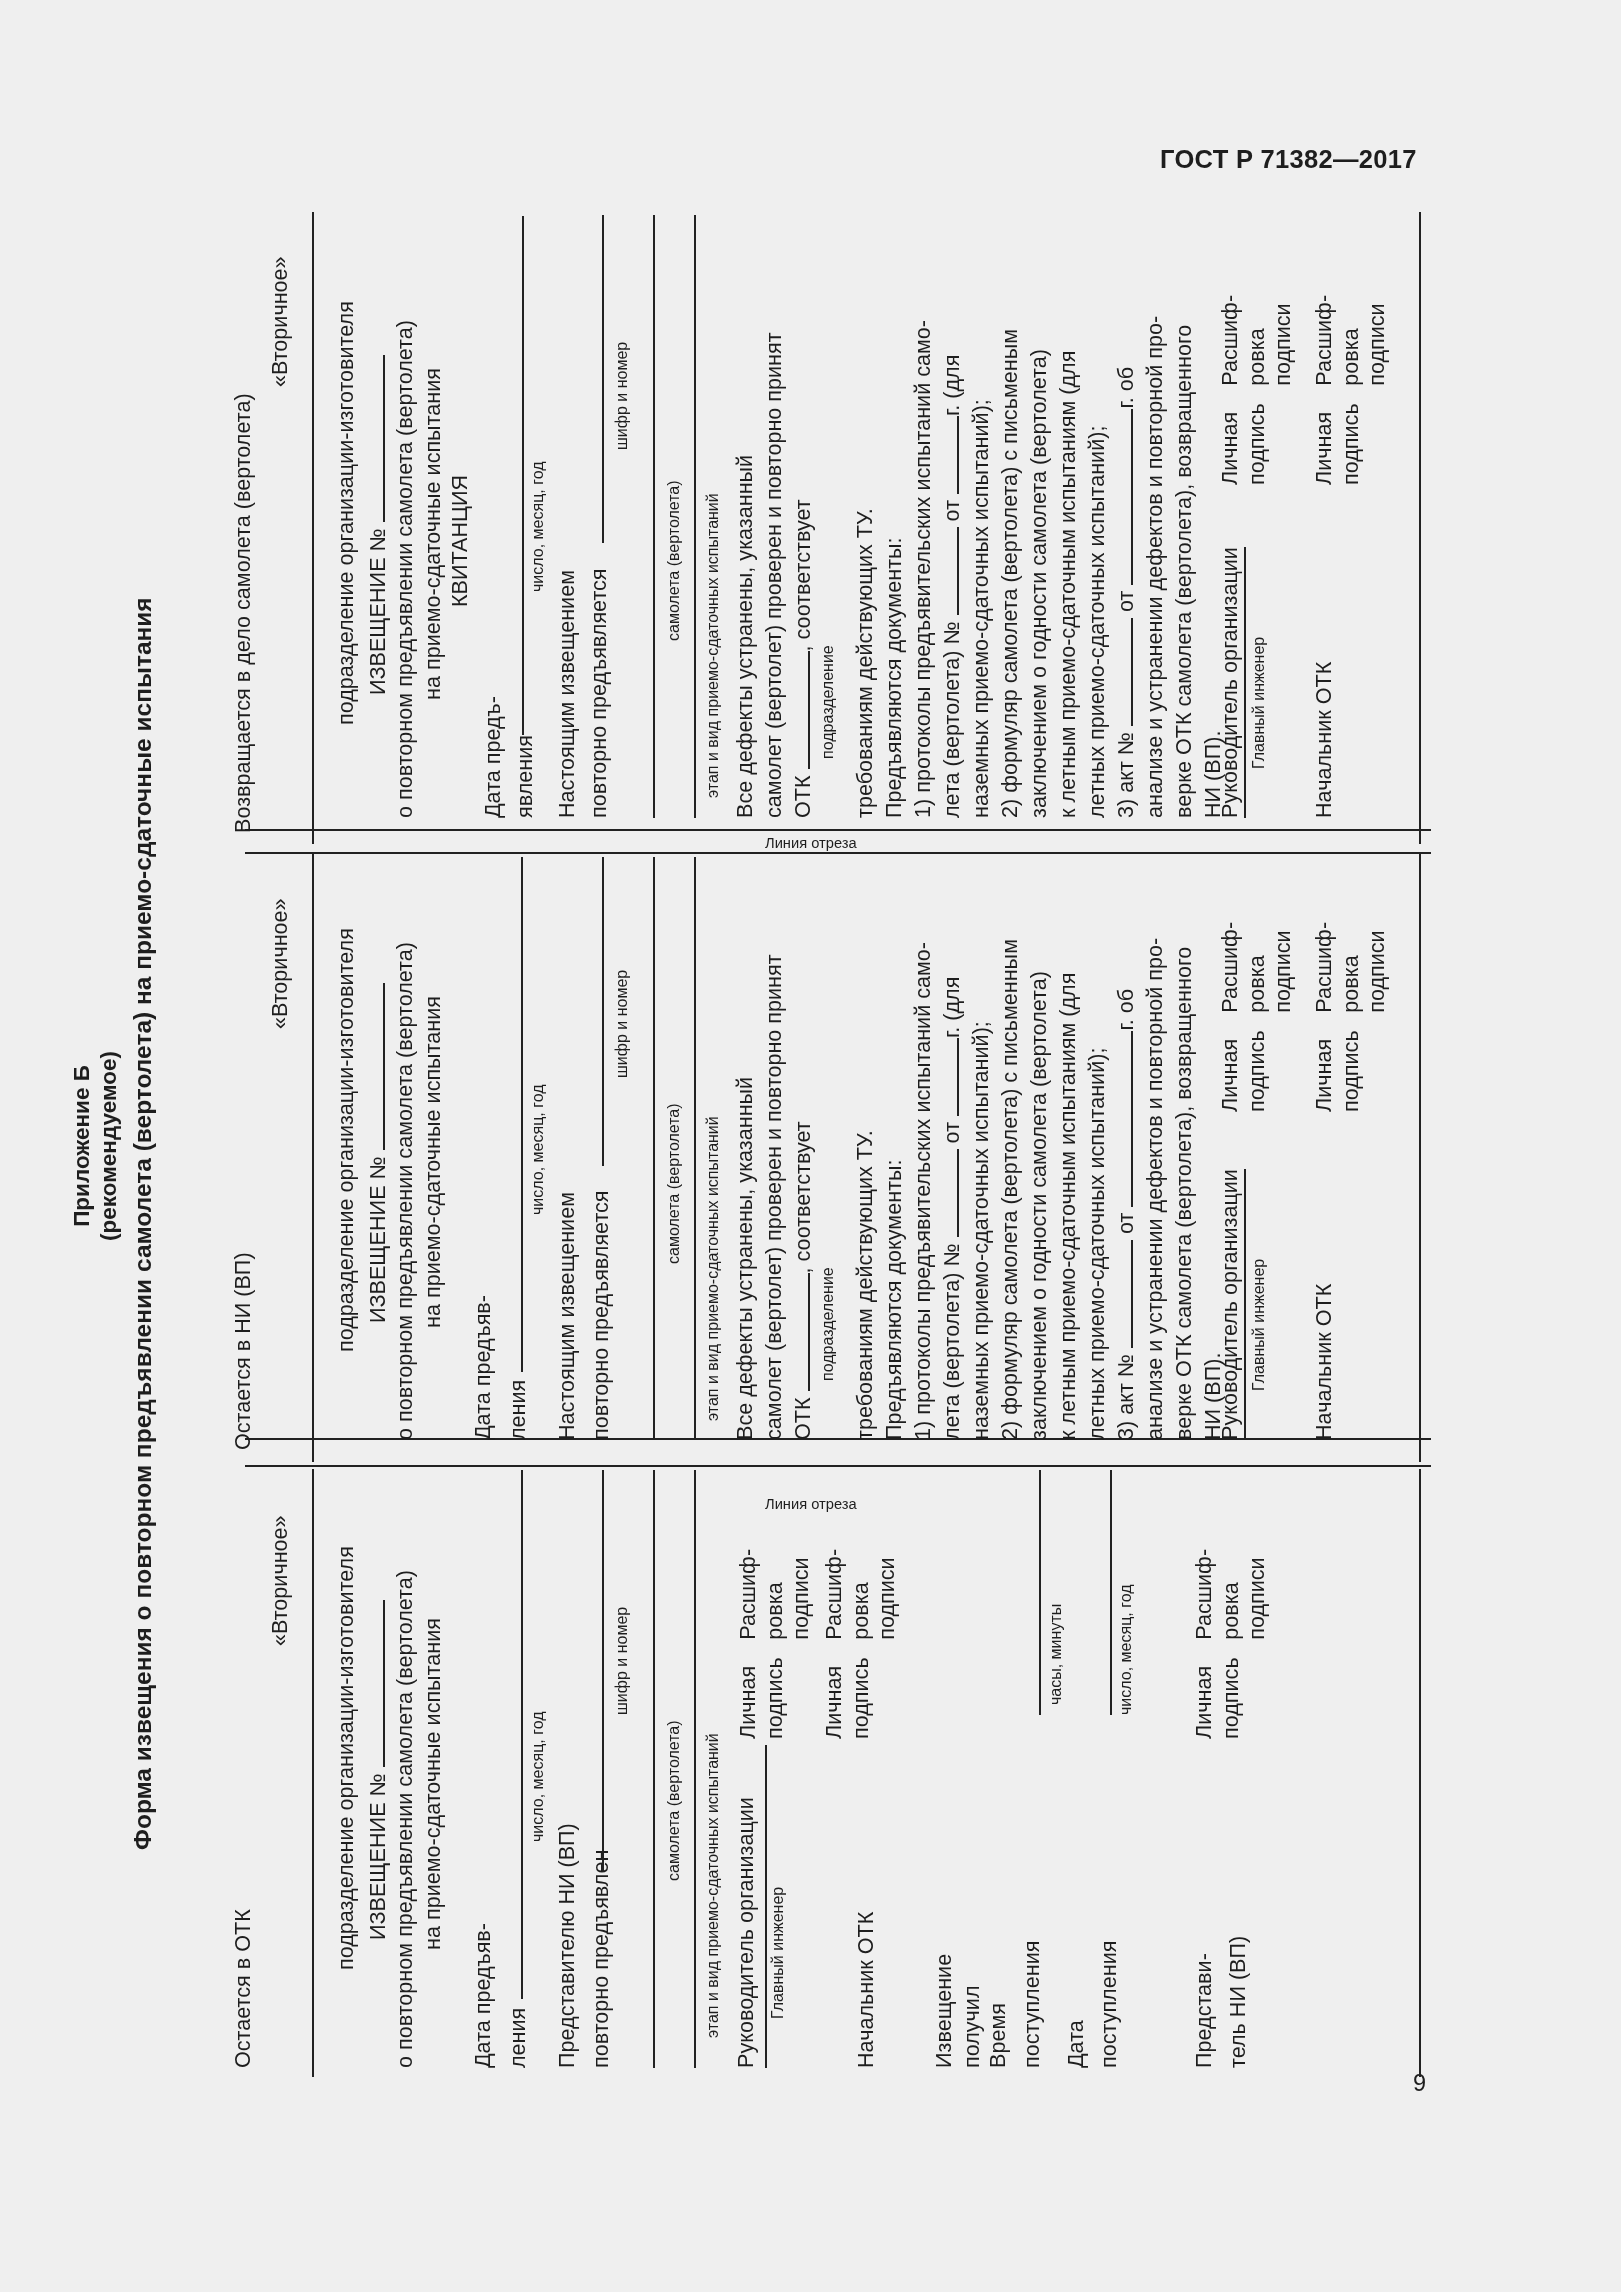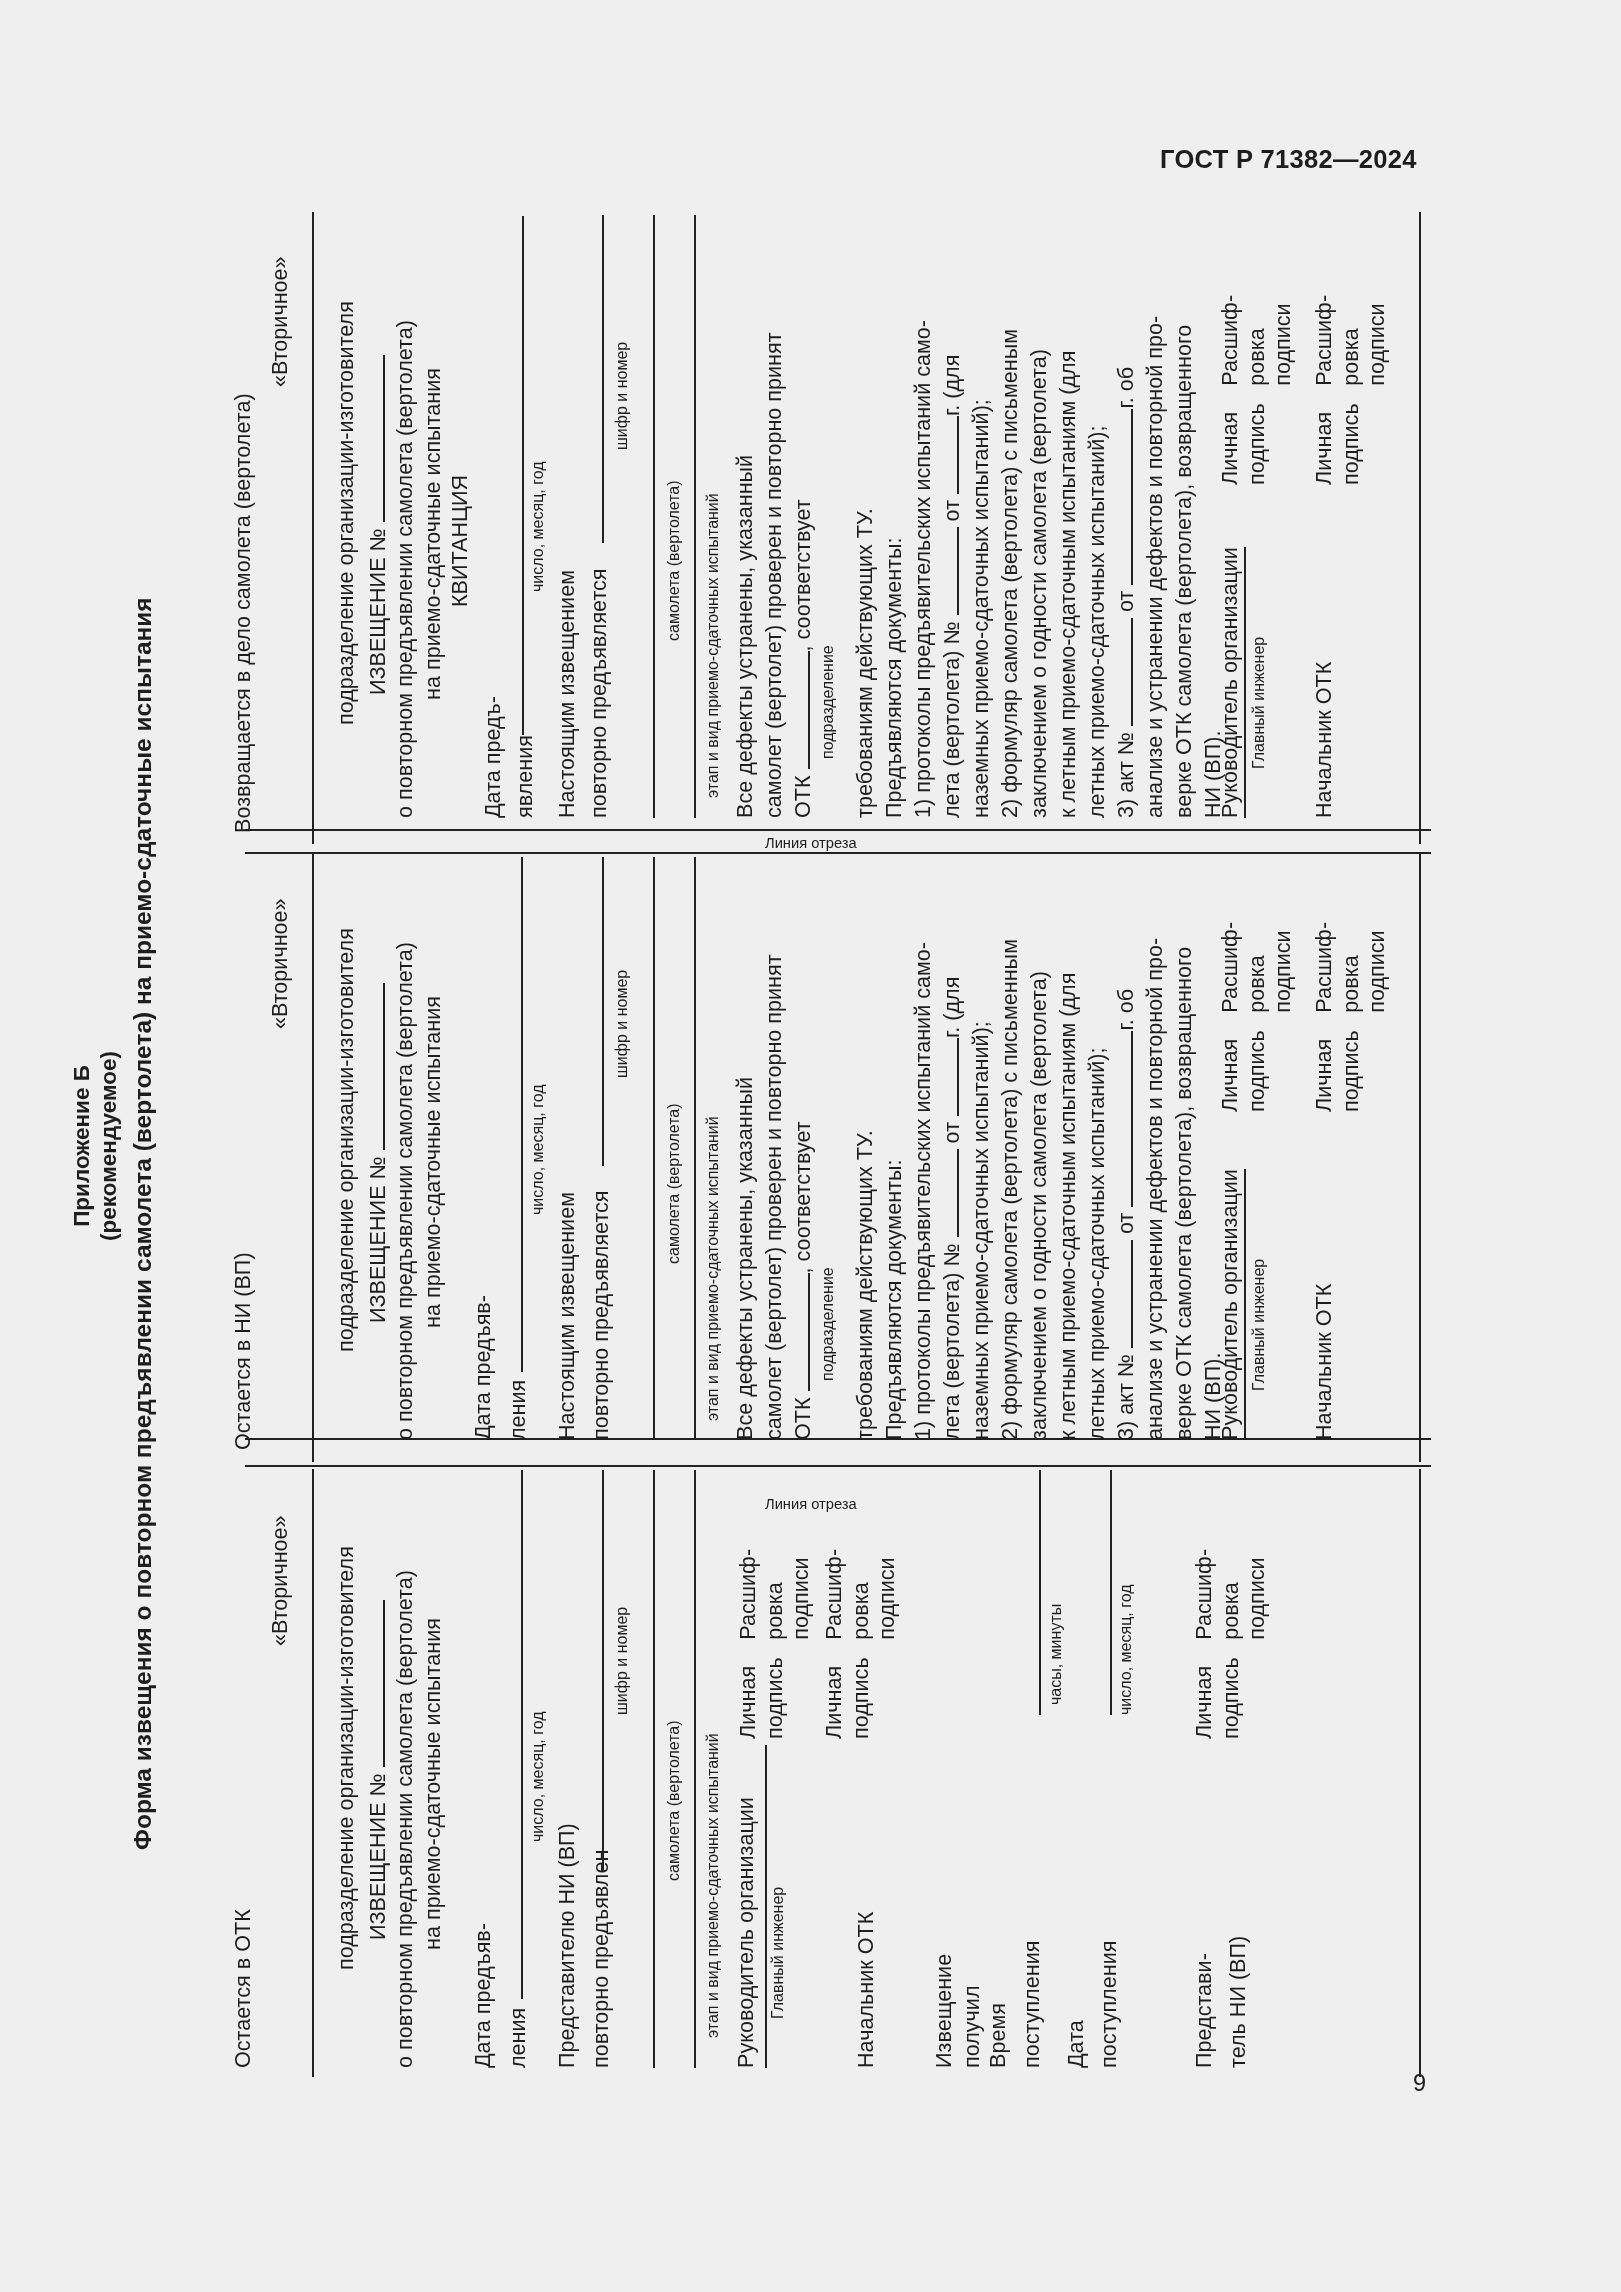--- a/index.html
+++ b/index.html
@@ -19,21 +19,21 @@
   .hthin { position:absolute; height:0; border-top:2px solid #222; }
   .vline { position:absolute; width:0; border-left:2.9px solid #222; }
   .cut { position:absolute; font-size:14.7px; transform:rotate(180deg); white-space:nowrap; }
   .sig { position:absolute; font-size:21.6px; line-height:26.5px; }
   .ul { border-bottom:2px solid #222; display:inline-block; }
   .blank { display:inline-block; border-bottom:2px solid #222; height:19.6px; vertical-align:baseline; }
 </style>
 </head>
 <body>
 
-<div class="hdr">ГОСТ Р 71382—2024</div>
+<div class="hdr">ГОСТ Р 71382—2017</div>
 <div class="pagenum">9</div>
 
 <div class="land">
 
   <div class="a t-app" style="left:951px; top:69px;">Приложение Б</div>
   <div class="a t-app" style="left:951px; top:96px; font-weight:bold;">(рекомендуемое)</div>
   <div class="a t-title" style="left:443px; top:129px;">Форма извещения о повторном предъявлении самолета (вертолета) на приемо-сдаточные испытания</div>
 
   <div class="hline" style="left:216px; top:312px; width:608px;"></div>
   <div class="hline" style="left:831px; top:312px; width:608px;"></div>

